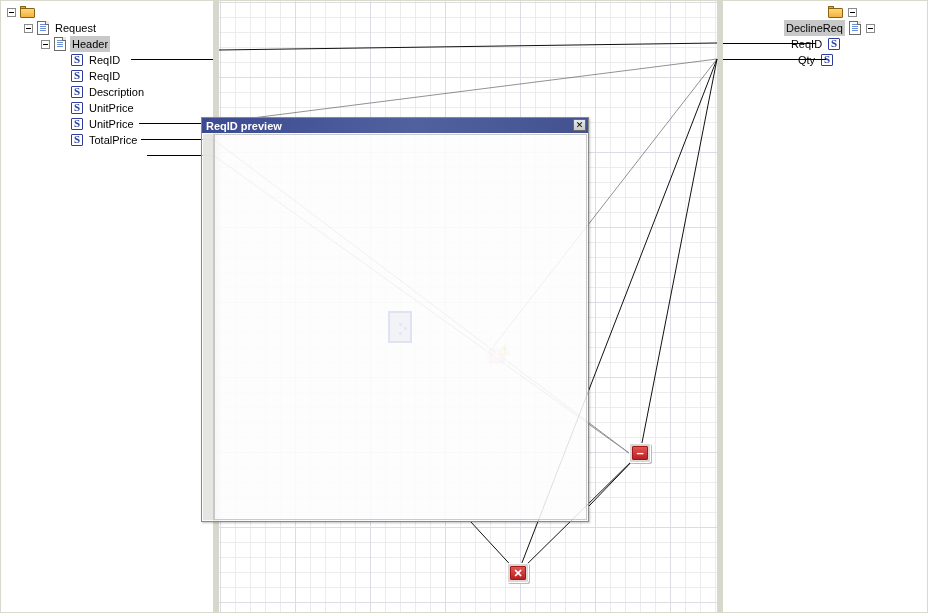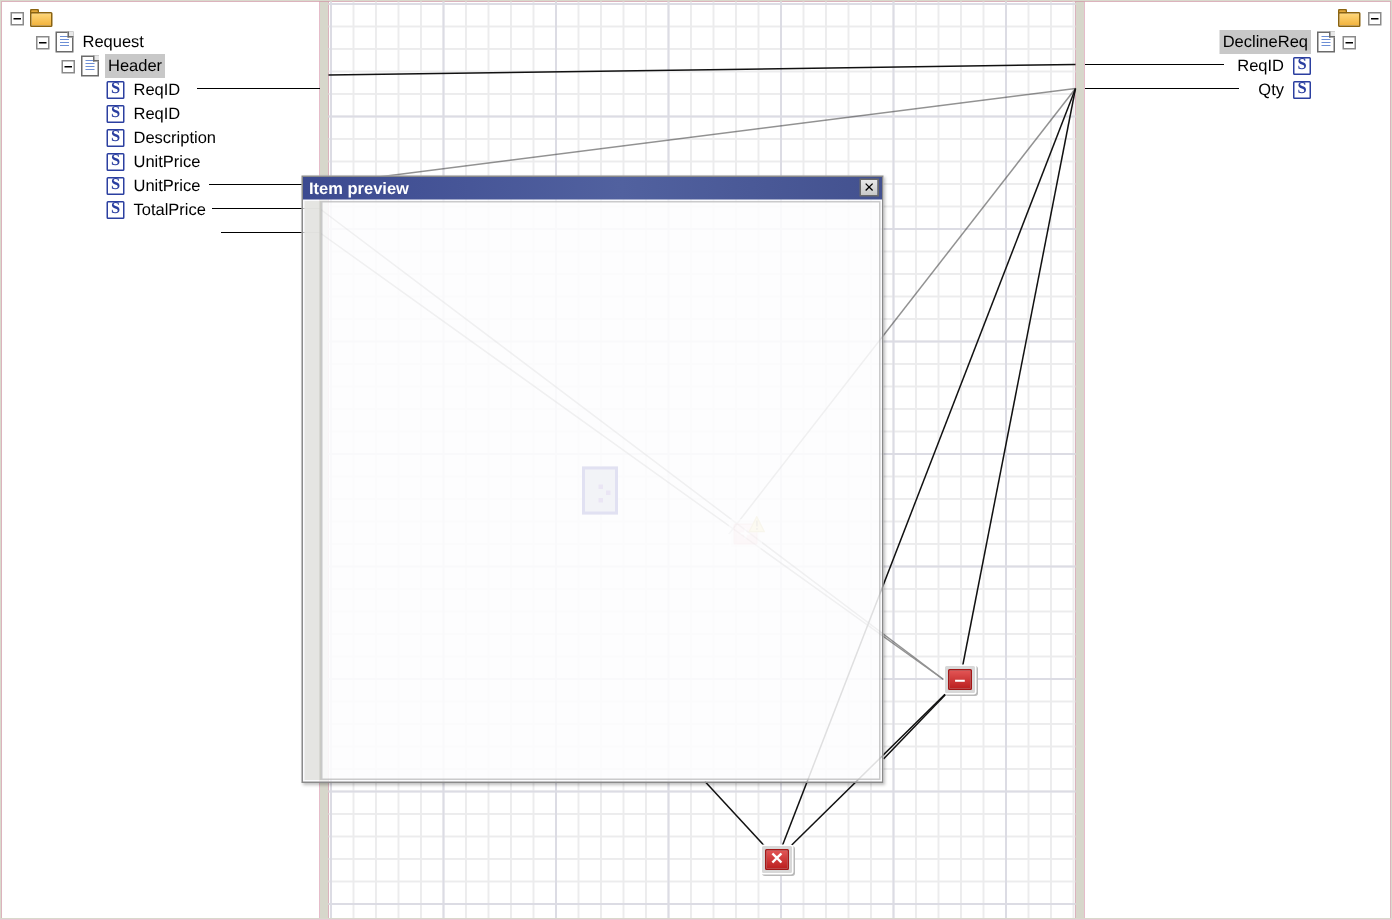--- a/index.html
+++ b/index.html
@@ -4,21 +4,21 @@
 <title>Schema Mapper</title>
 <style>
   html,body{margin:0;padding:0;}
   body{
     width:928px;height:613px;overflow:hidden;
     background:#ffffff;
     font-family:"Liberation Sans", sans-serif;
     font-size:11px;color:#000;
     -webkit-font-smoothing:none;
   }
-  #app{position:relative;width:928px;height:613px;overflow:hidden;background:#be185d;}
+  #app{position:relative;width:928px;height:613px;overflow:hidden;background:#4c1d95;}
 
   
   .frame-border{position:absolute;left:0;top:0;width:928px;height:613px;
      border:1px solid #d9d9cc;box-sizing:border-box;pointer-events:none;}
 
   
   .canvas{
     position:absolute;left:219px;top:1px;width:498px;height:611px;
     background-color:#ffffff;
     background-image:
@@ -46,21 +46,21 @@
   .splitter.right{left:717px;}
 
   
   .panel{position:absolute;top:1px;height:611px;background:#ffffff;overflow:hidden;}
   .panel.left{left:1px;width:212px;}
   .panel.right{left:723px;width:204px;}
 
   
   .tree{position:relative;padding-top:3px;}
   .trow{position:relative;height:16px;line-height:16px;white-space:nowrap;display:flex;align-items:center;}
-  .trow.r{justify-content:flex-end;margin-left:32px;}
+  .trow.r{justify-content:center;margin-left:32px;}
   .ind{display:inline-block;height:16px;flex:0 0 auto;}
 
   .expander{
     width:9px;height:9px;flex:0 0 auto;border:1px solid #8a8a8a;background:#ffffff;
     position:relative;margin-right:4px;box-sizing:border-box;
   }
   .expander::before{content:"";position:absolute;left:1px;right:1px;top:3px;height:1px;background:#000;}
 
   
   .ico{flex:0 0 auto;width:15px;height:13px;position:relative;margin-right:4px;}
@@ -331,21 +331,21 @@
   </div>
 
   <div class="selnode" style="left:388px;top:311px;">
     <span class="d1"></span>
     <span class="d2"></span>
     <span class="d3"></span>
   </div>
 
   <div class="dialog">
     <div class="titlebar">
-      <span class="ttl">Item preview</span>
+      <span class="ttl">ReqID preview</span>
       <div class="closebtn">✕</div>
     </div>
     <div class="body">
       <div class="scrollstrip"></div>
       <div class="inner-edge"></div>
     </div>
   </div>
 
   <div class="frame-border"></div>
 </div>

